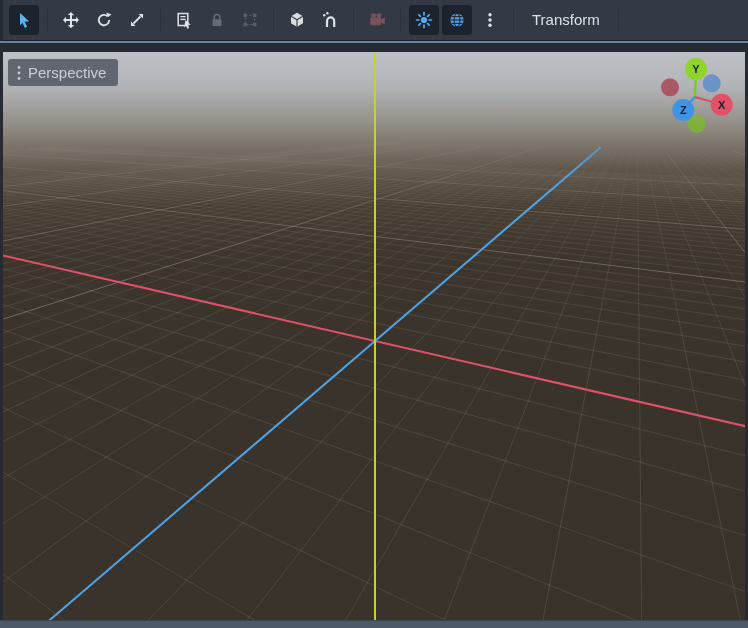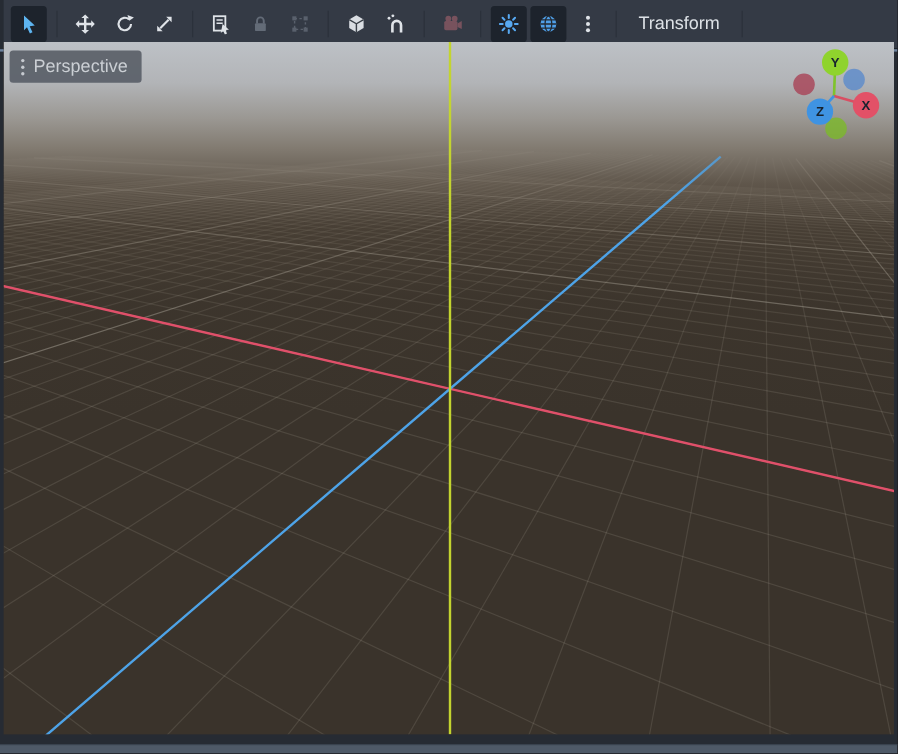--- a/index.html
+++ b/index.html
@@ -10,21 +10,21 @@
            display:flex;align-items:center;padding-left:6px;box-sizing:border-box;gap:3px;}
   .toolbar::after{content:"";position:absolute;left:0;top:40px;width:748px;height:1px;background:#1e232a;}
   .tbtn{width:30px;height:30px;display:flex;align-items:center;justify-content:center;
         border-radius:3px;flex:none;}
   .tbtn.active{background:#1d232c;}
   .tbtn.disabled{opacity:.55;}
   .sep{width:1px;height:22px;background:#2b313b;margin:0 5px;flex:none;}
   .menu{color:#dce0e5;font-size:15px;padding:0 10px;line-height:40px;flex:none;}
   .focus-line{position:absolute;top:41px;left:0;width:748px;height:2px;background:#6c819d;}
   
-  .viewport{position:absolute;top:35px;left:3px;width:742px;height:577px;background:#3a332b;overflow:hidden;}
+  .viewport{position:absolute;top:52px;left:3px;width:742px;height:577px;background:#3a332b;overflow:hidden;}
   .layer{position:absolute;inset:0;}
   .fog{pointer-events:none;background:linear-gradient(180deg,
         #bdc1c6 0px,#b2b4b7 34px,#9a9792 64px,
         rgba(134,127,117,.95) 88px,rgba(110,100,88,.72) 118px,
         rgba(88,77,64,.45) 155px,rgba(70,61,50,.2) 215px,rgba(58,51,43,0) 310px);}
   .chip{position:absolute;top:7px;left:5px;height:27px;display:flex;align-items:center;gap:7px;
         padding:0 12px 0 9px;background:rgba(90,96,104,.92);border-radius:3px;
         color:#cbcfd4;font-size:15px;}
   .gizmo{position:absolute;top:0;left:630px;}
   .gizmo text{font-family:"Liberation Sans",sans-serif;font-size:11px;font-weight:bold;fill:#17222e;}

